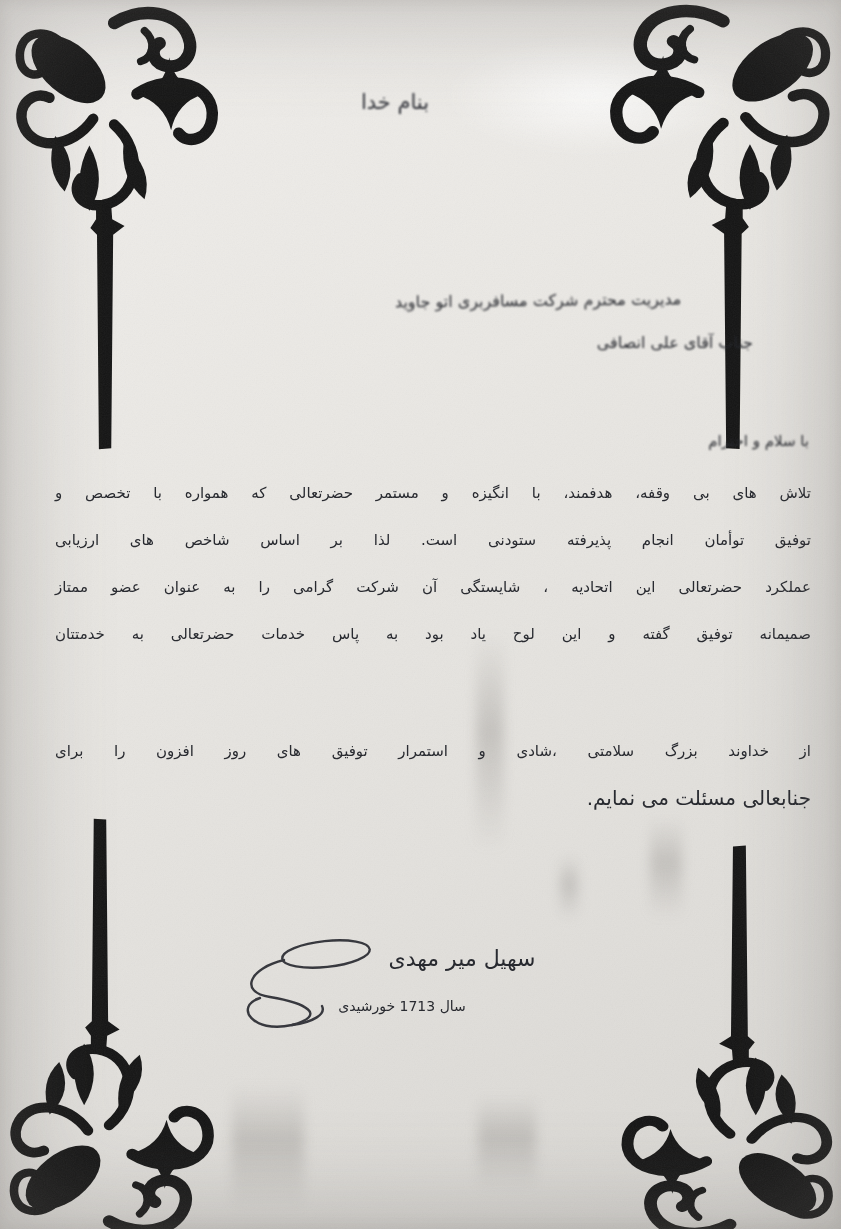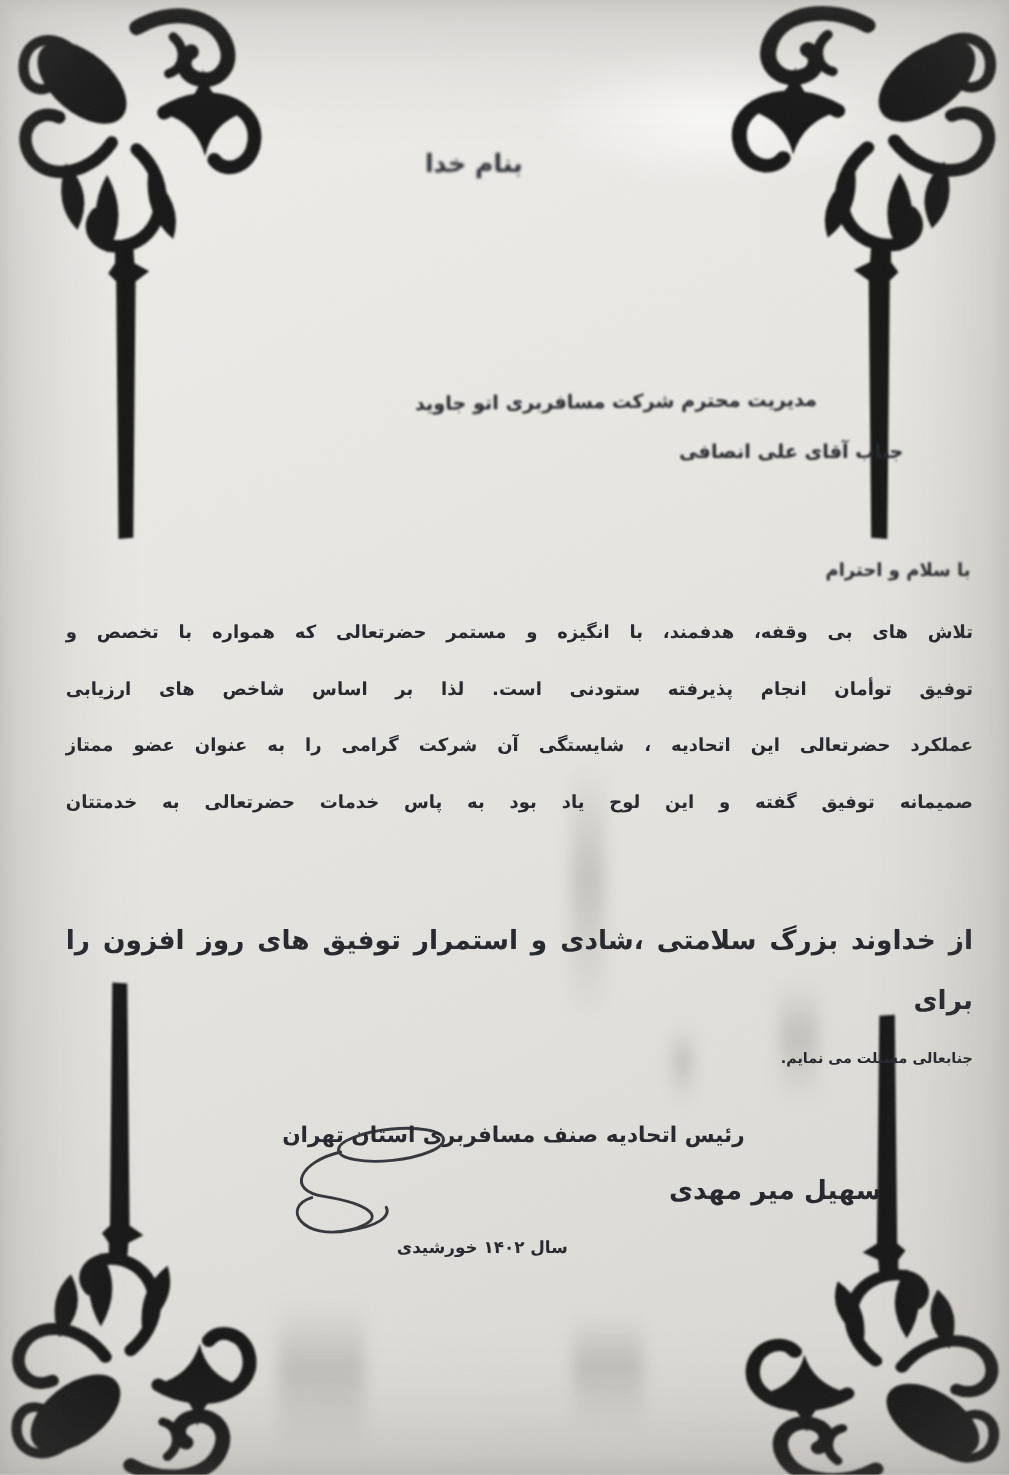--- a/index.html
+++ b/index.html
@@ -26,35 +26,35 @@
   .orn{position:absolute;color:#151515;filter:blur(.7px);z-index:2;}
   .orn svg{display:block;width:100%;height:100%;}
   .orn.tl{left:2px;top:2px;width:228px;height:450px;}
   .orn.tr{right:-4px;top:0;width:248px;height:452px;}
   .orn.tr svg{transform:scaleX(-1);}
   .orn.bl{left:-4px;bottom:-12px;width:230px;height:425px;}
   .orn.bl svg{transform:scaleY(-1);}
   .orn.br{right:-6px;bottom:-14px;width:238px;height:400px;}
   .orn.br svg{transform:scale(-1,-1);}
   
-  .txt{position:absolute;color:#23252b;font-weight:bold;z-index:4;margin-top:34px;}
+  .txt{position:absolute;color:#23252b;font-weight:normal;z-index:4;}
   .soft{filter:blur(1.05px);}
   .crisp{filter:blur(.45px);}
   .bismillah{top:90px;left:0;width:790px;text-align:center;font-size:21px;letter-spacing:0;filter:blur(1.3px);color:#2a2c33;}
   .recip1{top:291px;right:160px;font-size:16px;transform:rotate(-.6deg);}
   .recip2{top:333px;right:88px;font-size:16px;}
   .salutation{top:432px;right:32px;font-size:15px;filter:blur(.9px);}
   .bodywrap{top:470px;right:30px;left:55px;}
   .bodyline{font-size:15px;line-height:47px;text-align:justify;text-align-last:justify;white-space:normal;}
   .bodyline.last{text-align:right;text-align-last:right;}
   .closewrap{top:726px;right:30px;left:55px;}
-  .closeline1{font-size:22px;line-height:50px;text-align:justify;text-align-last:justify;}
-  .closeline2{font-size:12px;line-height:44px;text-align:center;text-align-last:right;padding-left:6px;}
+  .closeline1{font-size:15px;line-height:50px;text-align:justify;text-align-last:justify;}
+  .closeline2{font-size:20px;line-height:44px;text-align:center;text-align-last:right;padding-left:6px;}
   .sig-title{top:902px;left:128px;width:600px;text-align:center;font-size:18px;}
-  .sig-name{top:946px;left:135px;width:600px;text-align:right;font-size:22px;}
+  .sig-name{top:946px;left:162px;width:600px;text-align:center;font-size:22px;}
   .sig-year{top:998px;left:102px;width:600px;text-align:center;font-size:14px;}
   .scribble{position:absolute;left:230px;top:936px;width:148px;height:98px;z-index:3;filter:blur(.5px);}
   .grain{position:absolute;inset:0;width:100%;height:100%;z-index:7;opacity:.07;pointer-events:none;}
 </style>
 </head>
 <body>
 
 <div class="photo">
 
   <svg width="0" height="0" style="position:absolute" aria-hidden="true">
@@ -120,23 +120,22 @@
     <div class="bodyline">توفیق توأمان انجام پذیرفته ستودنی است. لذا بر اساس شاخص های ارزیابی</div>
     <div class="bodyline">عملکرد حضرتعالی این اتحادیه ، شایستگی آن شرکت گرامی را به عنوان عضو ممتاز</div>
     <div class="bodyline">صمیمانه توفیق گفته و این لوح یاد بود به پاس خدمات حضرتعالی به خدمتتان</div>
   </div>
 
   <div class="txt crisp closewrap">
     <div class="closeline1">از خداوند بزرگ سلامتی ،شادی و استمرار توفیق های روز افزون را برای</div>
     <div class="closeline2">جنابعالی مسئلت می نمایم.</div>
   </div>
 
-  <div class="txt crisp sig-title">رئیس اتحادیه صنف مسافربری استان تهران</div>
   <div class="txt crisp sig-name">سهیل میر مهدی</div>
-  <div class="txt crisp sig-year">سال ۱۴۰۲ خورشیدی</div>
+  <div class="txt crisp sig-year">سال 1713 خورشیدی</div>
 
   <svg class="scribble" viewBox="0 0 148 98">
     <g stroke="#33343a" stroke-width="2.4" fill="none" stroke-linecap="round">
       <ellipse cx="96" cy="18" rx="44" ry="13" transform="rotate(-6 96 18)"></ellipse>
       <path d="M54 24 C20 32 8 56 40 61 C76 67 98 79 62 89 C22 98 4 70 30 62"></path>
       <path d="M62 89 C84 86 96 78 92 70"></path>
     </g>
   </svg>
 
   <svg class="grain">

